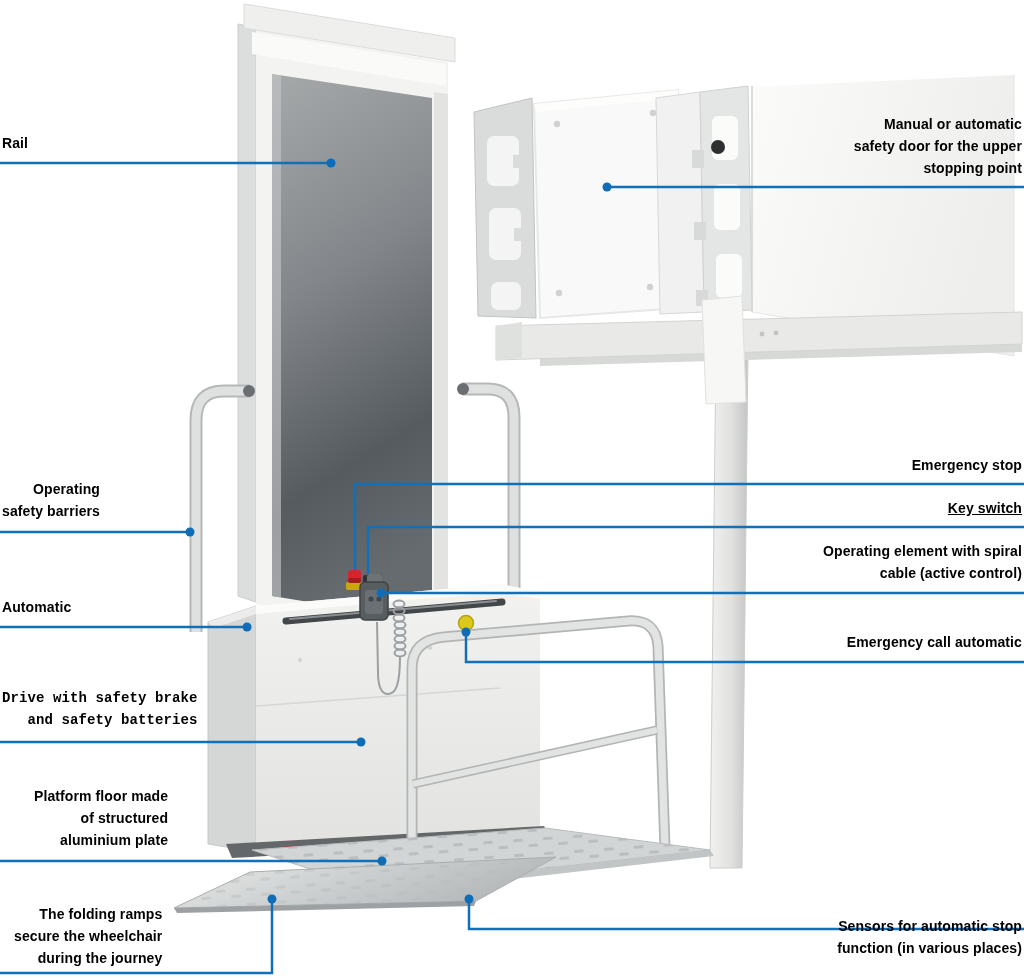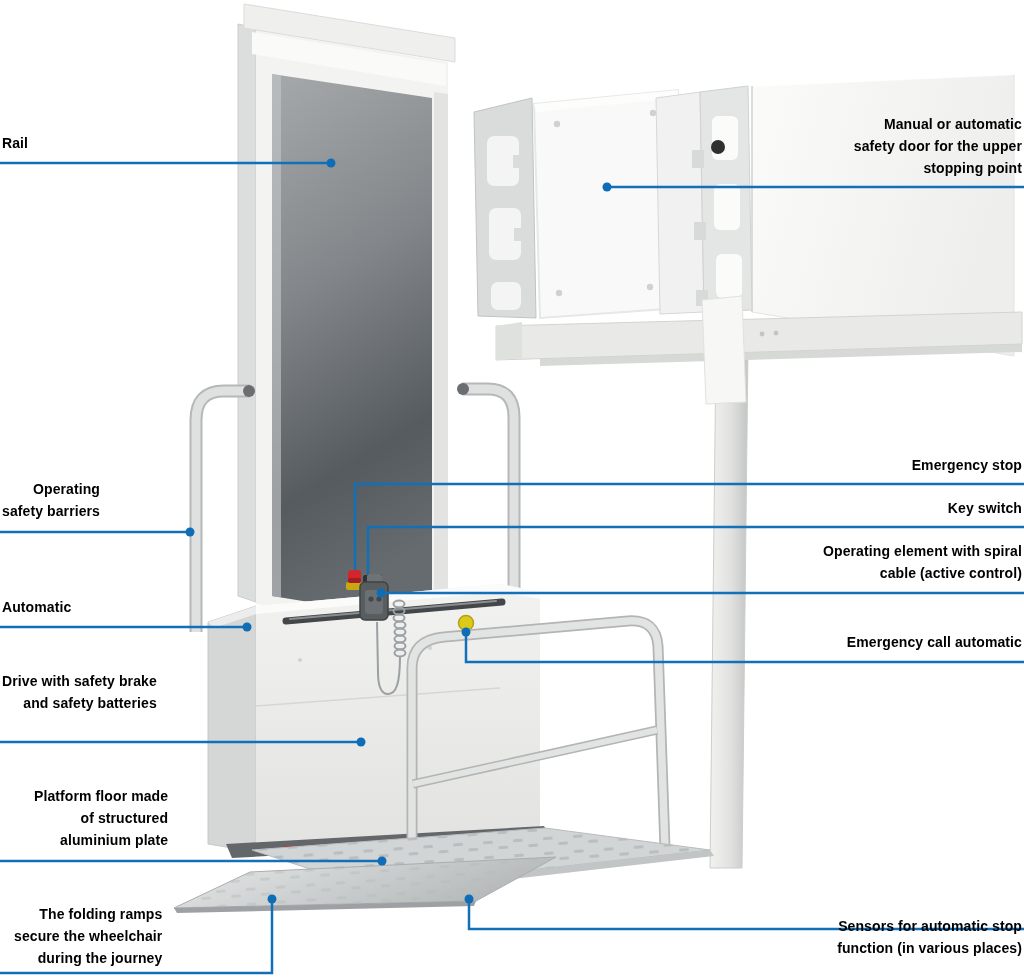--- a/index.html
+++ b/index.html
@@ -210,32 +210,32 @@
       <circle cx="381" cy="593" r="4.5"></circle>
       <circle cx="466" cy="632" r="4.5"></circle>
       <circle cx="469" cy="899" r="4.5"></circle>
     </g>
   </svg>
 
   <div class="label left" style="top:132px;">Rail</div>
   <div class="label left" style="top:478px;">Operating
 safety barriers</div>
   <div class="label left" style="top:596px;">Automatic</div>
-  <div class="label left" style="top:670px;">Drive with safety brake
+  <div class="label left" style="top:687px;font-family:Liberation Mono, monospace;">Drive with safety brake
 and safety batteries</div>
   <div class="label left" style="top:785px;margin-left:32px;">Platform floor made
 of structured
 aluminium plate</div>
   <div class="label left" style="top:903px;margin-left:12px;">The folding ramps
 secure the wheelchair
 during the journey</div>
 
   <div class="label right" style="top:113px;">Manual or automatic
 safety door for the upper
 stopping point</div>
   <div class="label right" style="top:454px;text-align:right;">Emergency stop</div>
-  <div class="label right" style="top:497px;">Key switch</div>
+  <div class="label right" style="top:497px;text-decoration:underline;">Key switch</div>
   <div class="label right" style="top:540px;text-align:right;">Operating element with spiral
 cable (active control)</div>
   <div class="label right" style="top:631px;">Emergency call automatic</div>
   <div class="label right" style="top:915px;">Sensors for automatic stop
 function (in various places)</div>
 </div>
 
 </body></html>

